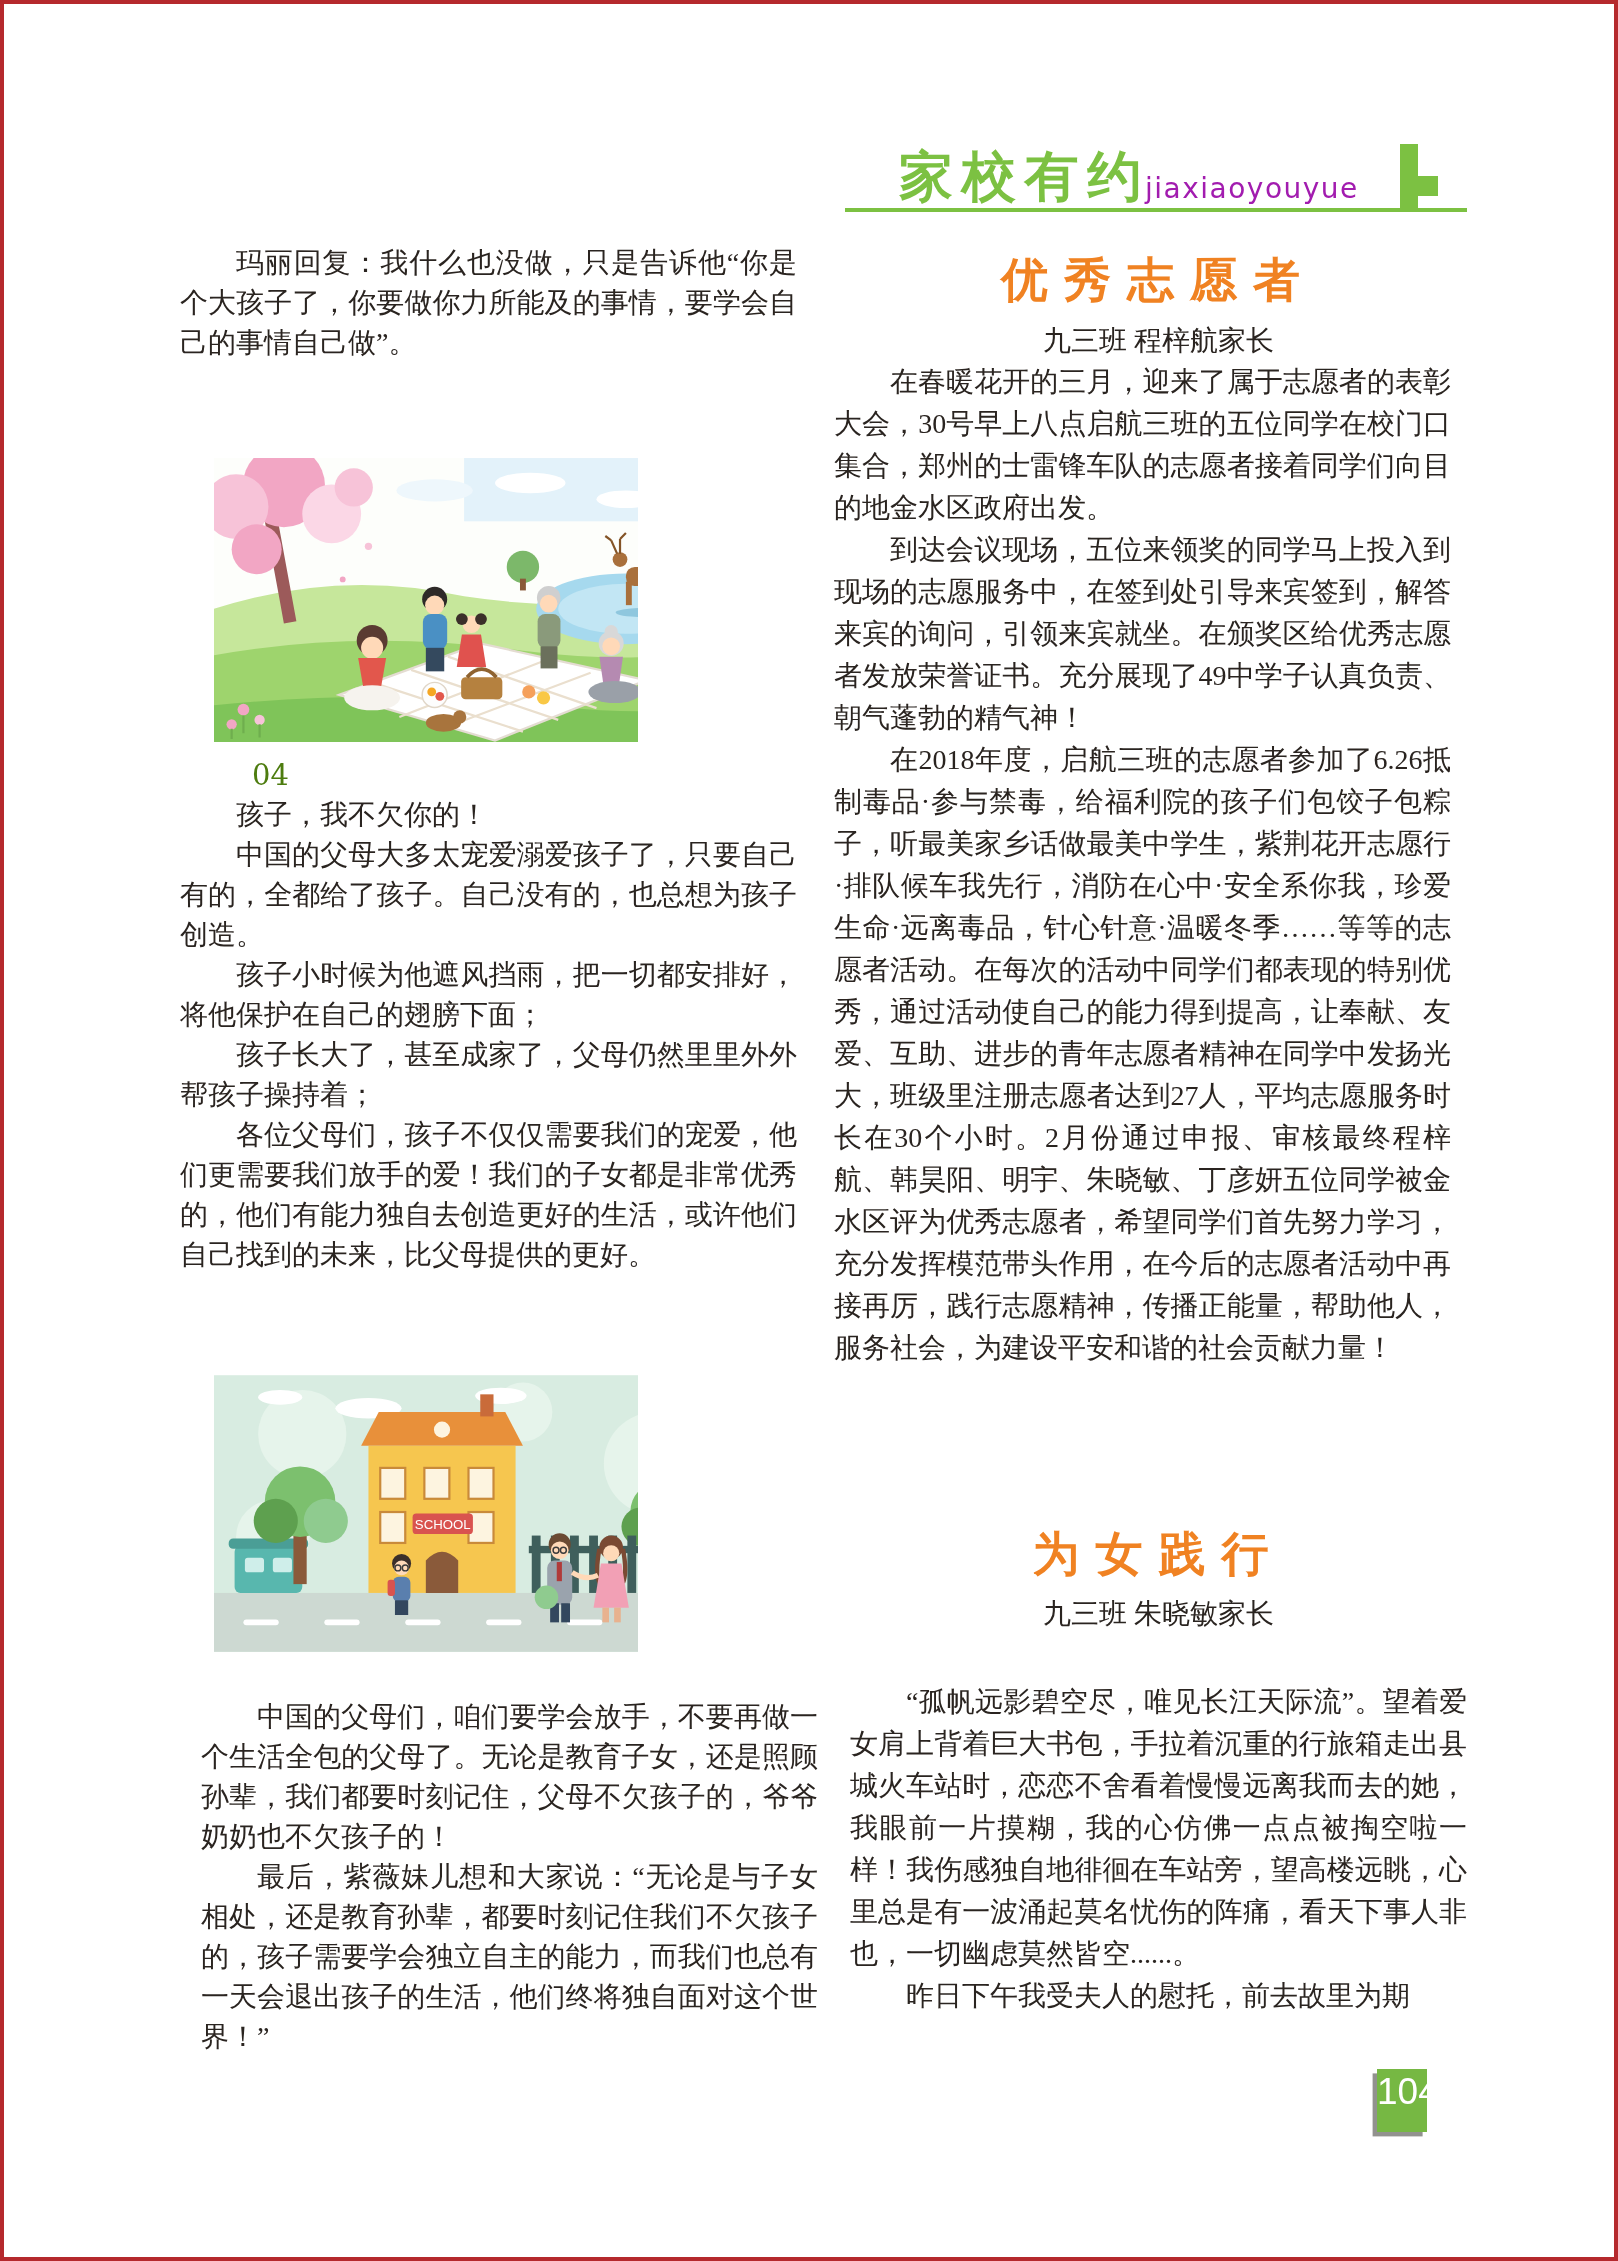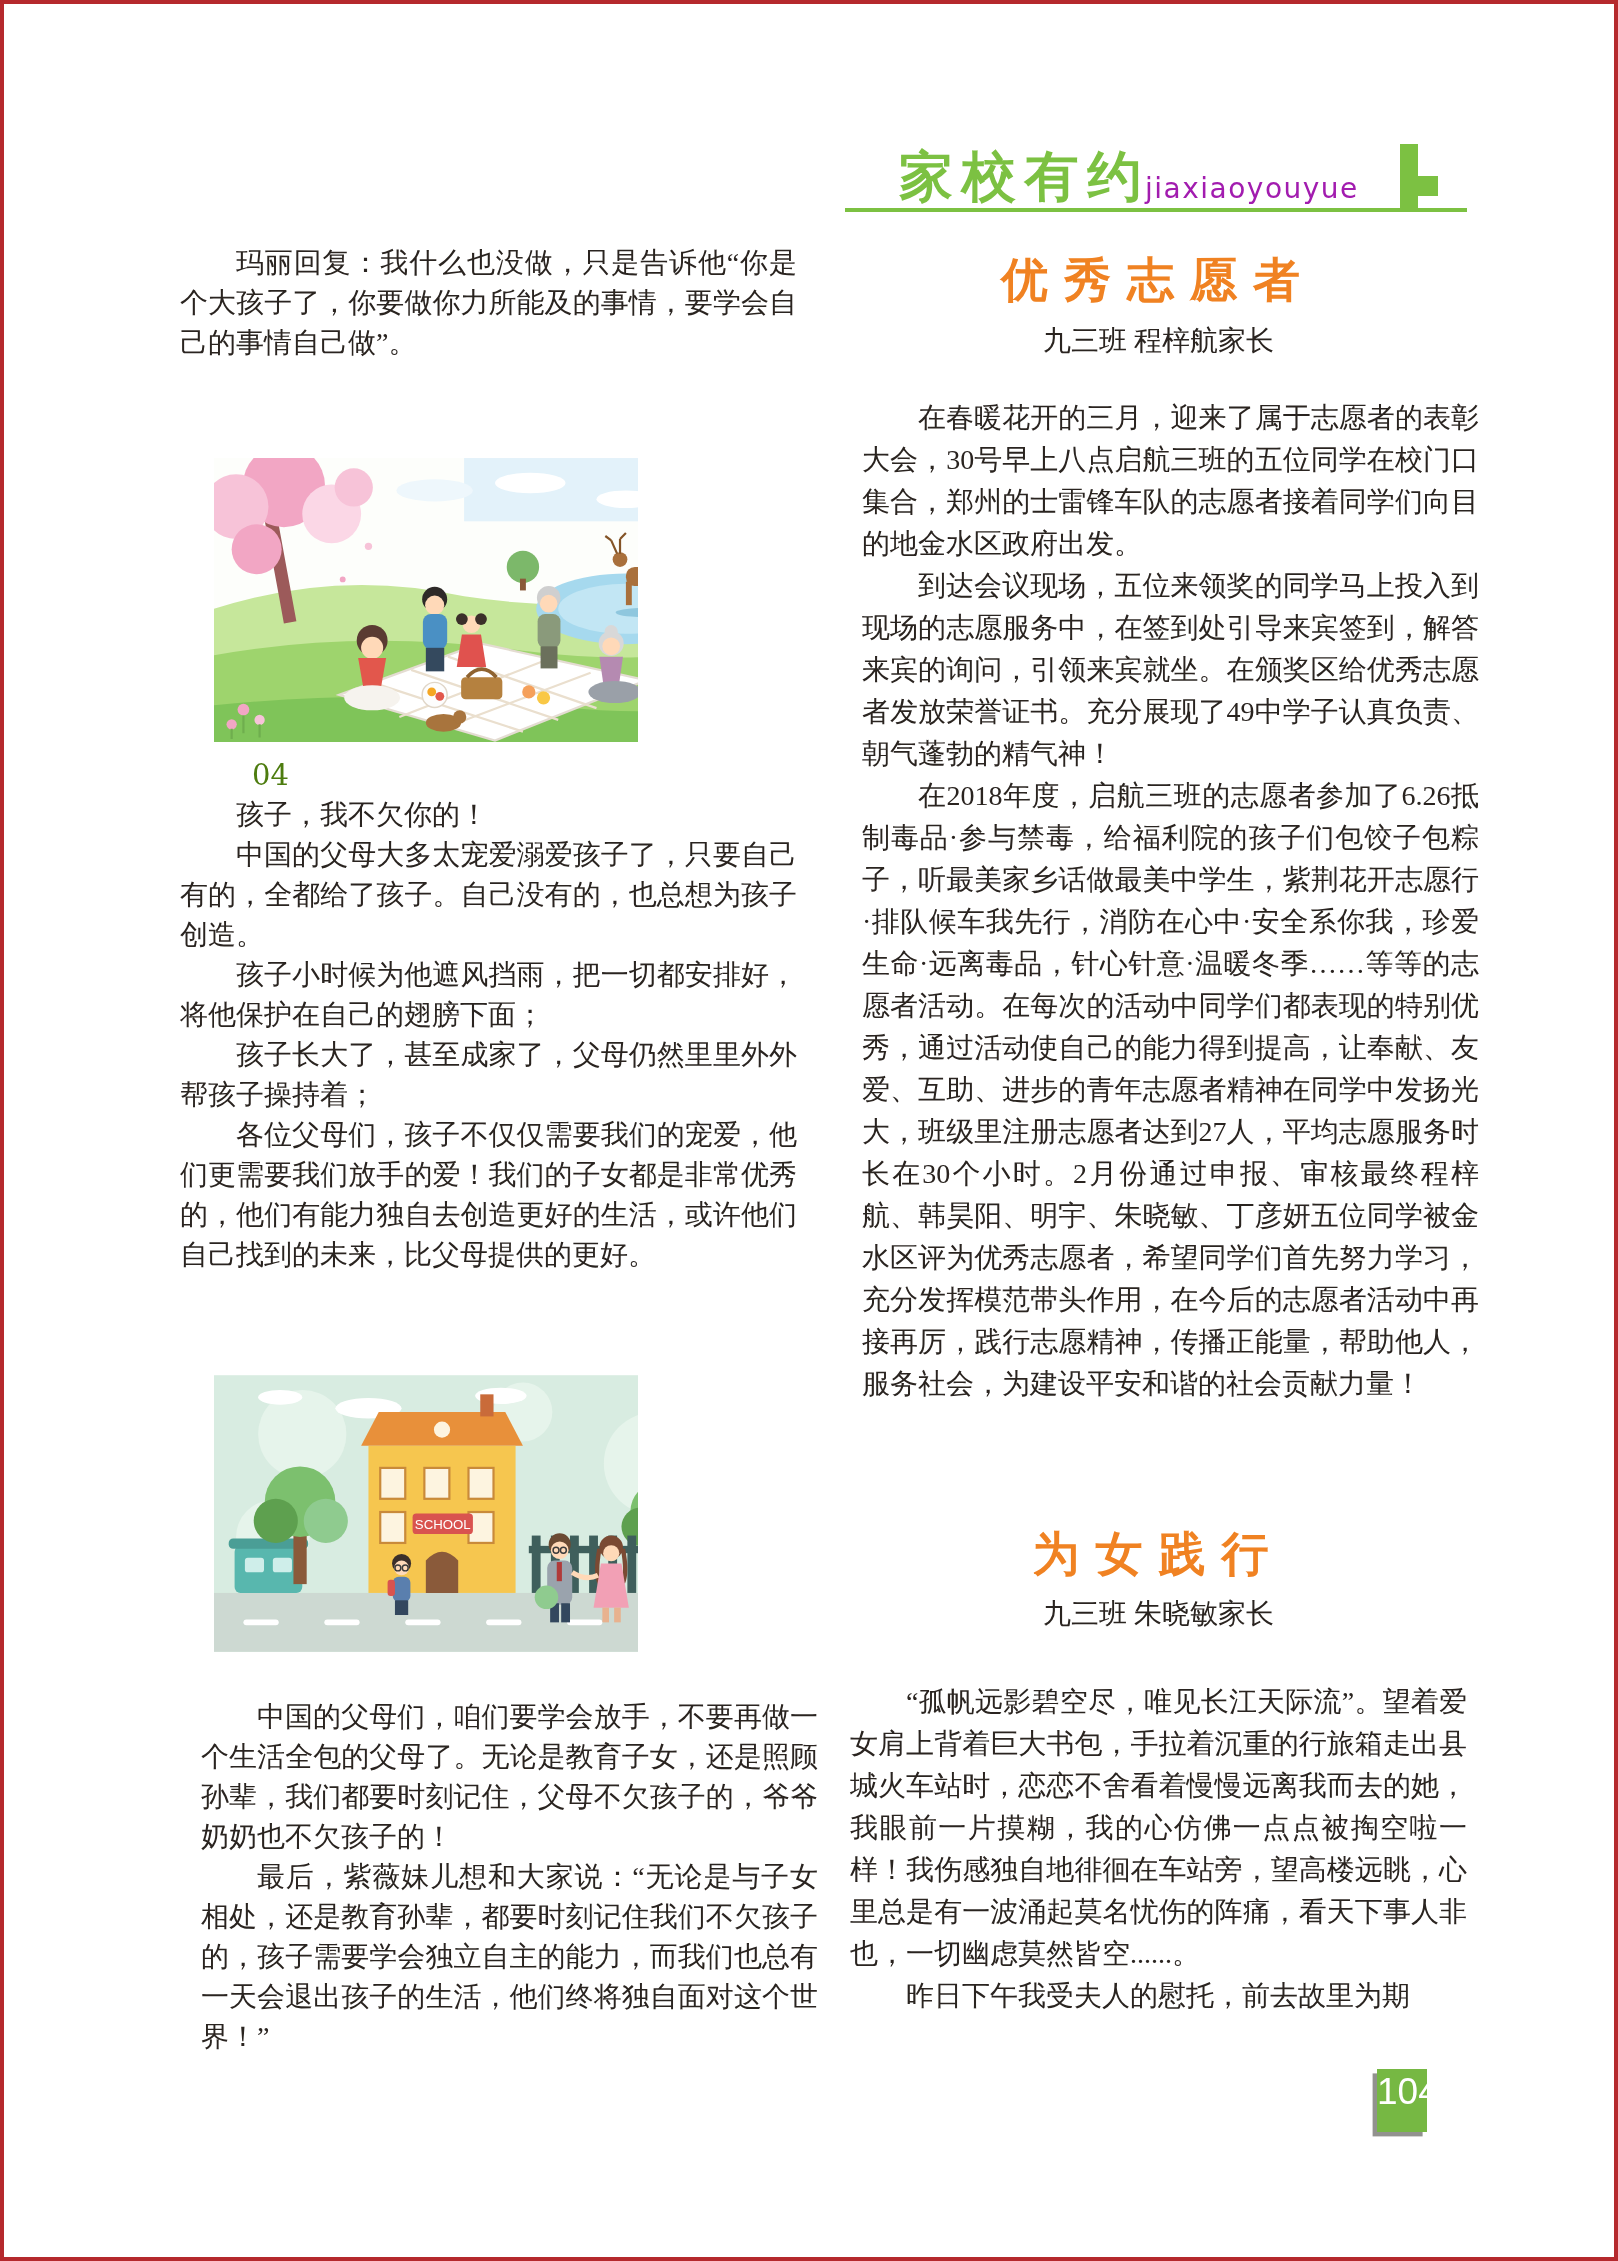--- a/index.html
+++ b/index.html
@@ -36,21 +36,21 @@
   .illus{position:absolute;left:214px;width:424px;overflow:hidden;}
   .illus1{top:458px;height:284px;}
   .illus2{top:1375px;height:277px;}
   .illus svg{display:block;}
 
   .art-title{position:absolute;left:850px;width:617px;text-align:center;font-size:47px;
         font-weight:bold;color:#f08222;letter-spacing:16px;}
   .art-byline{position:absolute;left:850px;width:617px;text-align:center;font-size:28px;color:#2a2420;}
   .a1-title{top:249px;}
   .a1-byline{top:322px;}
-  .a1-body{left:862px;top:361px;margin-top:36px;}
+  .a1-body{left:834px;top:361px;}
   .a2-title{top:1523px;}
   .a2-byline{top:1595px;}
   .a2-body{left:850px;top:1681px;}
 
   
   .page-num{position:absolute;left:1377px;top:2069px;width:50px;height:63px;background:#76b843;
         box-shadow:-4.4px 4.4px 0 #92928e;color:#ffffff;font-size:37px;line-height:46px;
         text-align:right;font-family:"Liberation Sans",sans-serif;}
 </style>
 </head>

